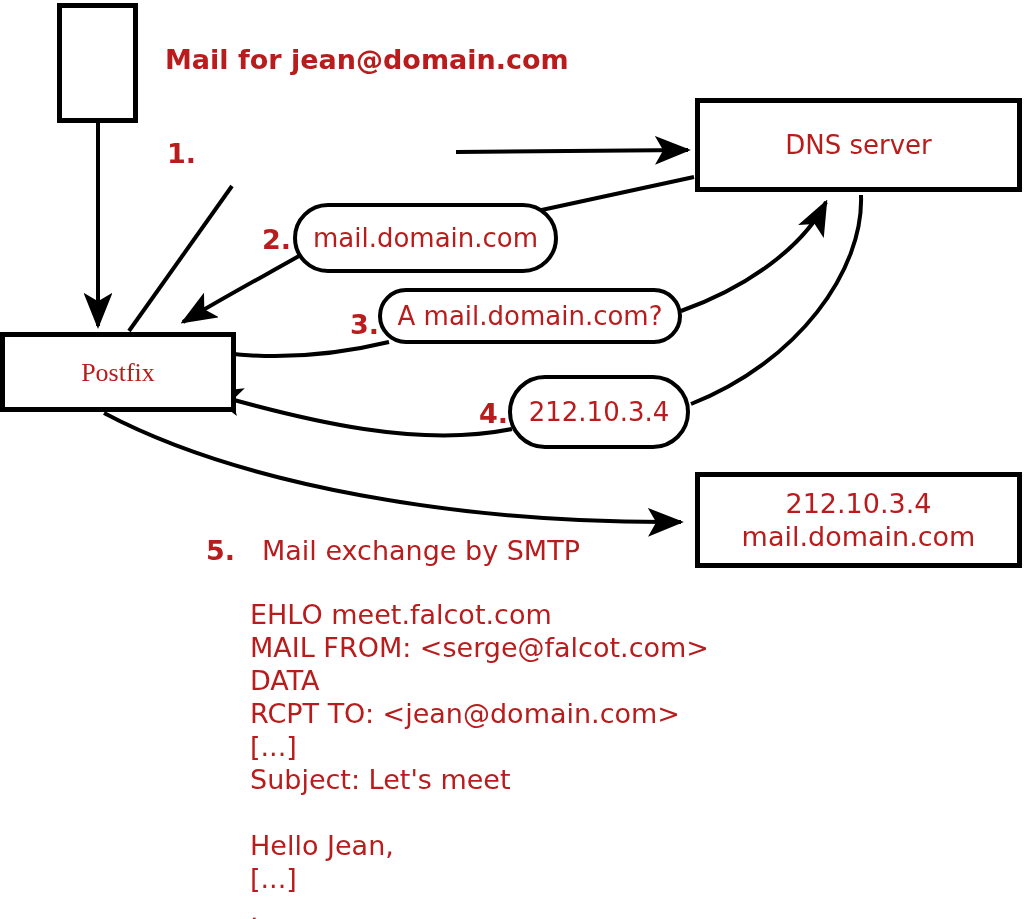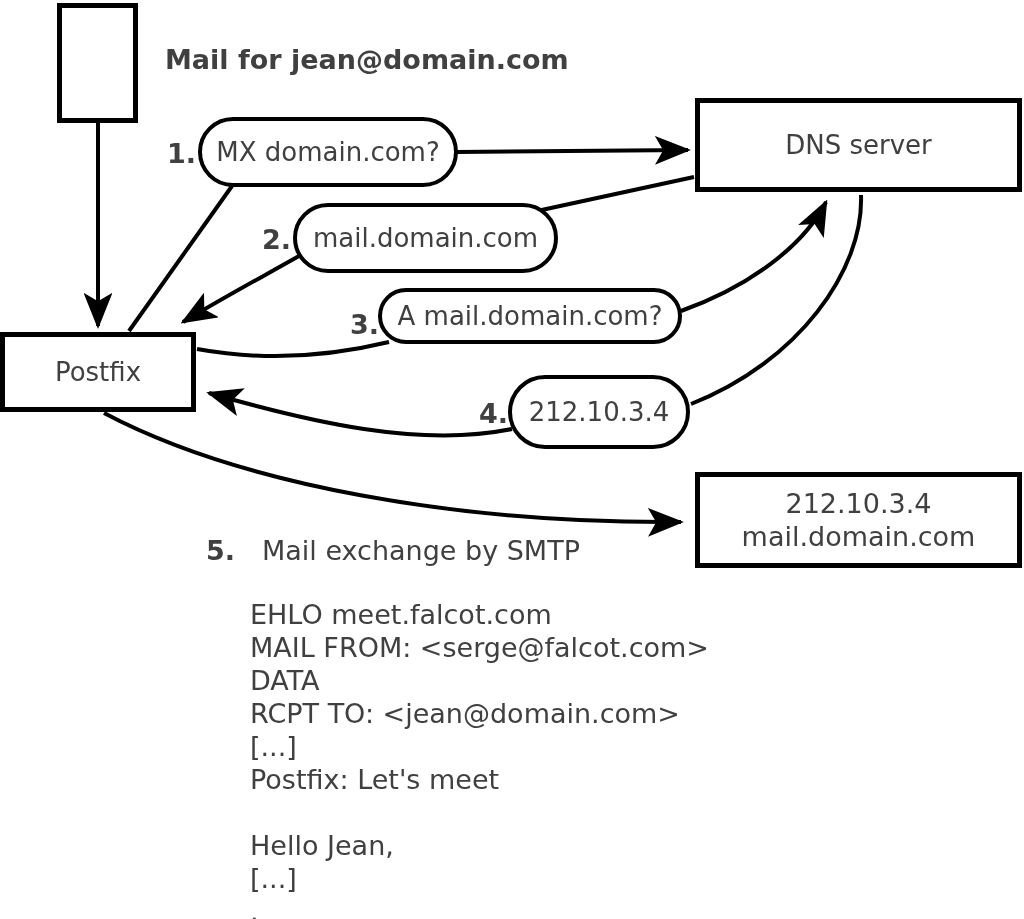--- a/index.html
+++ b/index.html
@@ -2,21 +2,21 @@
 <html><head>
 <meta charset="utf-8">
 <style>
   html, body { margin: 0; padding: 0; background: #ffffff; }
   .canvas {
     position: relative;
     width: 1024px;
     height: 919px;
     background: #ffffff;
     font-family: "DejaVu Sans", "Liberation Sans", sans-serif;
-    color: #404040;
+    color: #b91c1c;
     overflow: hidden;
   }
   svg.connectors {
     position: absolute;
     left: 0; top: 0;
     width: 1024px; height: 919px;
     z-index: 1;
   }
   .node {
     position: absolute;
@@ -70,21 +70,21 @@
     height: 33px;
     line-height: 33px;
     white-space: pre;
   }
   #mail-rect {
     left: 57px; top: 3px;
     width: 81px; height: 120px;
   }
   #postfix-box {
     left: 0px; top: 332px;
-    width: 196px; height: 80px;
+    width: 236px; height: 80px; font-family: Liberation Serif, serif;
   }
   #dns-box {
     left: 695px; top: 98px;
     width: 327px; height: 94px;
   }
   #dest-box {
     left: 695px; top: 472px;
     width: 327px; height: 96px;
     font-size: 27px;
   }
@@ -136,40 +136,39 @@
   <div class="node" id="dns-box">
     <span>DNS server</span>
   </div>
 
   <div class="node" id="dest-box">
     <span>212.10.3.4</span>
     <span>mail.domain.com</span>
   </div>
 
   <div class="step-num" id="num-1">1.</div>
-  <div class="pill" id="pill-1">MX domain.com?</div>
 
   <div class="step-num" id="num-2">2.</div>
   <div class="pill" id="pill-2">mail.domain.com</div>
 
   <div class="step-num" id="num-3">3.</div>
   <div class="pill" id="pill-3">A mail.domain.com?</div>
 
   <div class="step-num" id="num-4">4.</div>
   <div class="pill" id="pill-4">212.10.3.4</div>
 
   <div class="step-num" id="num-5">5.</div>
   <div class="free-label" id="label-5">Mail exchange by SMTP</div>
 
   <div class="smtp-block">
     <div class="smtp-line">EHLO meet.falcot.com</div>
     <div class="smtp-line">MAIL FROM: &lt;serge@falcot.com&gt;</div>
     <div class="smtp-line">DATA</div>
     <div class="smtp-line">RCPT TO: &lt;jean@domain.com&gt;</div>
     <div class="smtp-line">[...]</div>
-    <div class="smtp-line">Postfix: Let's meet</div>
+    <div class="smtp-line">Subject: Let's meet</div>
     <div class="smtp-line"></div>
     <div class="smtp-line">Hello Jean,</div>
     <div class="smtp-line">[...]</div>
     <div class="smtp-line">.</div>
   </div>
 
 </div>
 
 </body></html>

